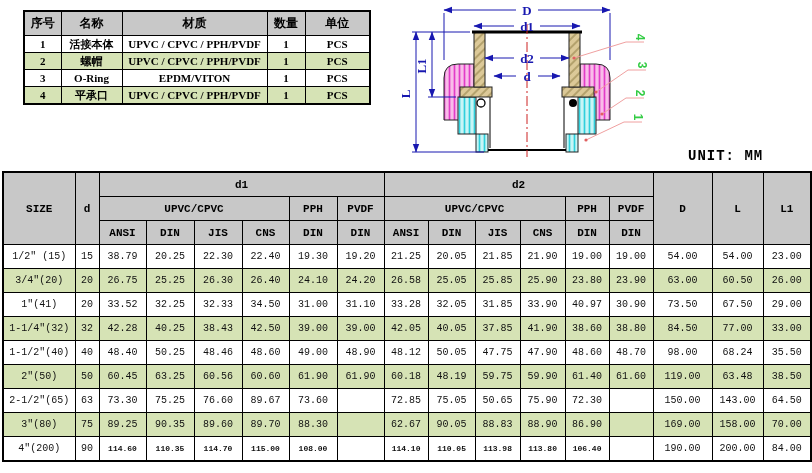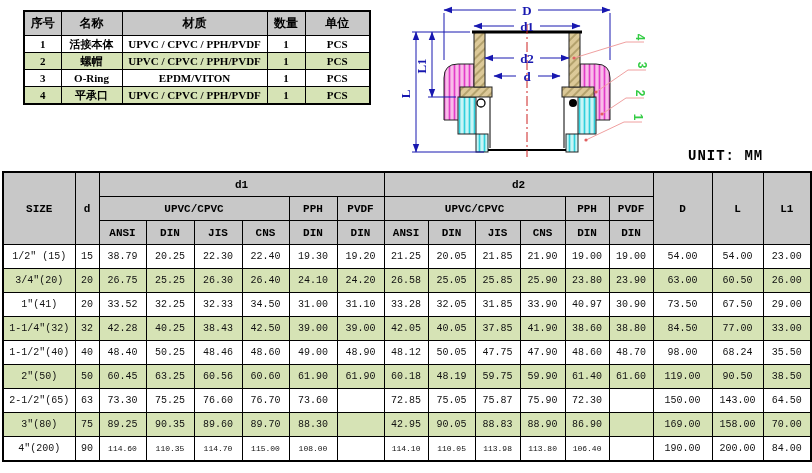--- a/index.html
+++ b/index.html
@@ -15,21 +15,21 @@
   .parts-table td{height:16px;font-size:11px;font-weight:bold;
                   font-family:"Liberation Serif",serif;}
   .parts-table tr.alt td{background:#d6e3b5;}
 
   
   .dim-table{position:absolute;left:2px;top:171px;width:808px;border:2px solid #000;
              font-family:"Liberation Mono",monospace;}
   .dim-table th{background:#c8c8c8;font-size:11px;font-weight:bold;height:23px;}
   .dim-table td{height:23px;font-size:10px;color:#111;}
   .dim-table tr.alt td{background:#d6e3b5;}
-  .dim-table tr:last-child td:nth-child(n+3):nth-child(-n+14){font-size:8px;}
+  .dim-table tr:last-child td:nth-child(n+3):nth-child(-n+14){font-size:8px;font-weight:bold;}
 
   .unit-label{position:absolute;left:688px;top:148px;width:124px;
               font-family:"Liberation Mono",monospace;font-weight:bold;
               font-size:14px;color:#000;letter-spacing:1px;}
 
   .diagram{position:absolute;left:402px;top:0px;width:265px;height:160px;}
   .dimtxt{font-family:"Liberation Serif",serif;font-weight:bold;font-size:13px;
           fill:#1818b0;}
   .callout{font-family:"Liberation Sans",sans-serif;font-weight:bold;font-size:12px;
            fill:#33cc44;}
@@ -345,52 +345,52 @@
         <td>60.60</td>
         <td>61.90</td>
         <td>61.90</td>
         <td>60.18</td>
         <td>48.19</td>
         <td>59.75</td>
         <td>59.90</td>
         <td>61.40</td>
         <td>61.60</td>
         <td>119.00</td>
-        <td>90.50</td>
+        <td>63.48</td>
         <td>38.50</td>
       </tr>
       <tr>
         <td>2-1/2″(65)</td>
         <td>63</td>
         <td>73.30</td>
         <td>75.25</td>
         <td>76.60</td>
-        <td>76.70</td>
+        <td>89.67</td>
         <td>73.60</td>
         <td></td>
         <td>72.85</td>
         <td>75.05</td>
-        <td>75.87</td>
+        <td>50.65</td>
         <td>75.90</td>
         <td>72.30</td>
         <td></td>
         <td>150.00</td>
         <td>143.00</td>
         <td>64.50</td>
       </tr>
       <tr class="alt">
         <td>3″(80)</td>
         <td>75</td>
         <td>89.25</td>
         <td>90.35</td>
         <td>89.60</td>
         <td>89.70</td>
         <td>88.30</td>
         <td></td>
-        <td>42.95</td>
+        <td>62.67</td>
         <td>90.05</td>
         <td>88.83</td>
         <td>88.90</td>
         <td>86.90</td>
         <td></td>
         <td>169.00</td>
         <td>158.00</td>
         <td>70.00</td>
       </tr>
       <tr>

